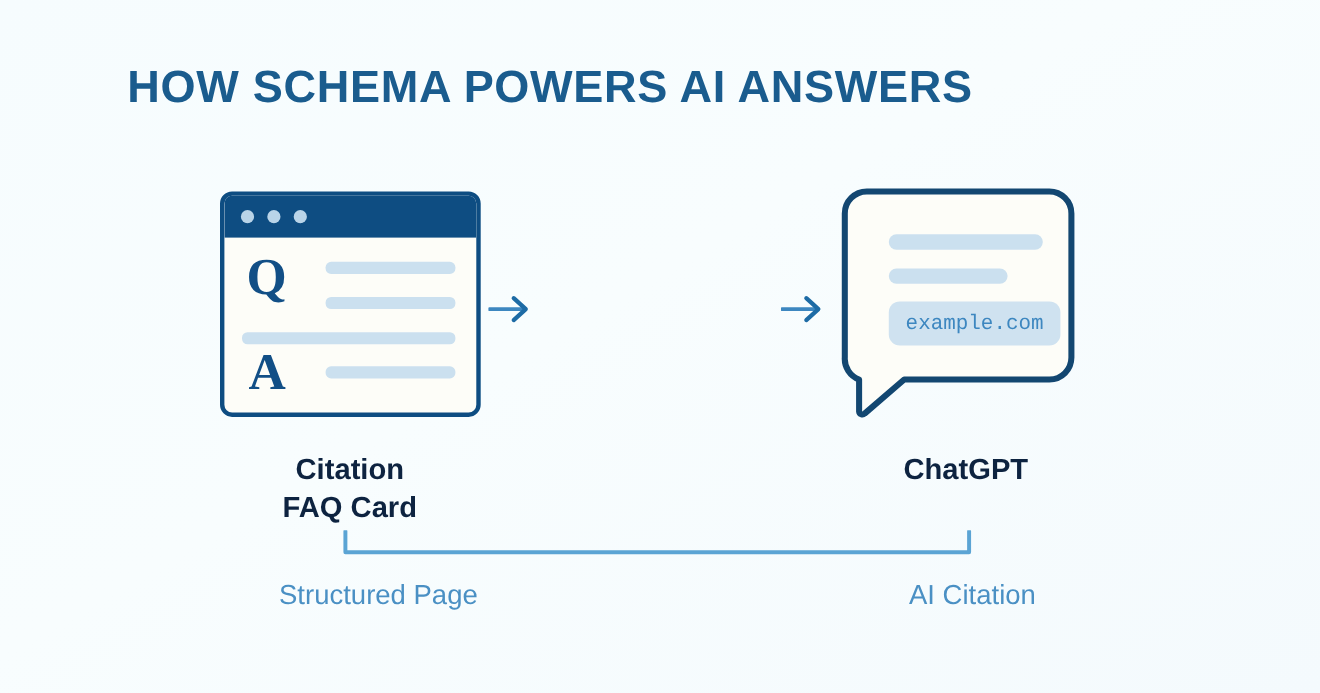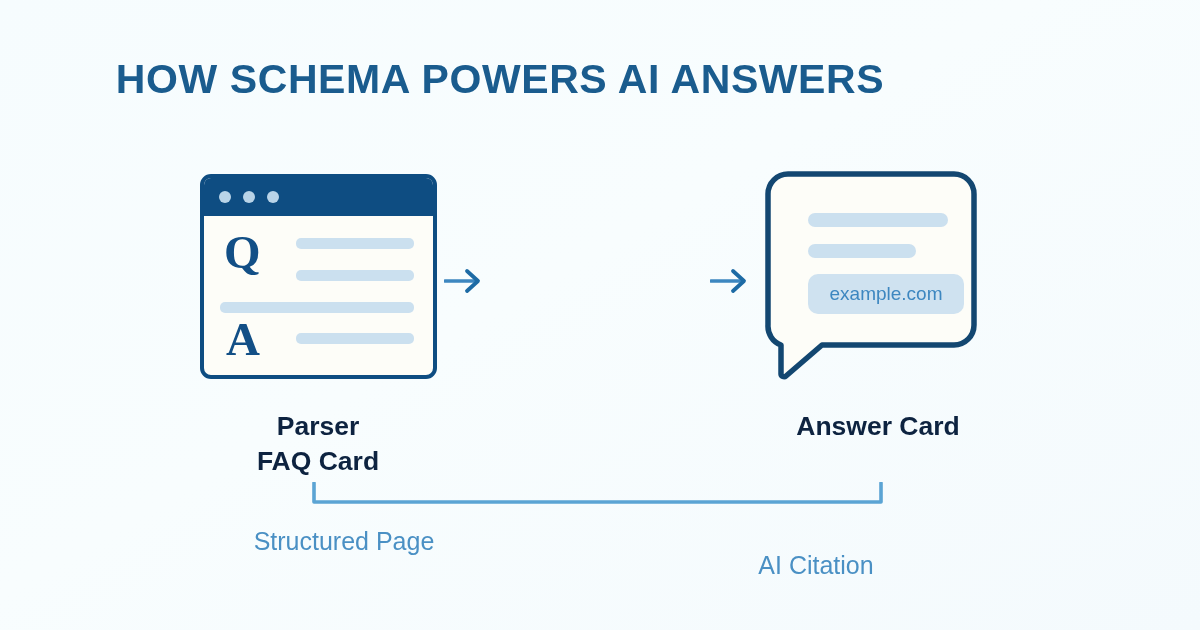--- a/index.html
+++ b/index.html
@@ -153,20 +153,21 @@
     top: 104px;
     width: 156px;
     height: 40px;
     background: #cfe2f0;
     border-radius: 10px;
     display: flex;
     align-items: center;
     justify-content: center;
     font-size: 19px;
     color: #3d87c0;
+    font-family: Liberation Mono, monospace;
   }
 
   
   .bracket {
     position: absolute;
     left: 310px;
     top: 482px;
     width: 575px;
     height: 26px;
   }
@@ -179,21 +180,21 @@
   }
   .caption {
     position: absolute;
     text-align: center;
     font-size: 25px;
     color: #4a90c4;
     white-space: nowrap;
   }
   #caption-0 { left: 208px; width: 272px; }
   #caption-1 { left: 464px; width: 272px; }
-  #caption-2 { left: 680px; width: 272px; margin-top: 24px; }
+  #caption-2 { left: 748px; width: 272px; }
 </style>
 </head>
 <body>
 
 <div class="canvas">
 
   <div class="title">HOW SCHEMA POWERS AI ANSWERS</div>
 
   <div class="stage" id="stage-website">
     <div class="stage-art">
@@ -207,21 +208,21 @@
           <span class="qa-letter" id="letter-q">Q</span>
           <span class="qa-letter" id="letter-a">A</span>
           <span class="line" id="line-q1"></span>
           <span class="line" id="line-q2"></span>
           <span class="line" id="line-mid"></span>
           <span class="line" id="line-a1"></span>
         </div>
       </div>
     </div>
     <div class="stage-label">
-      <span>Parser</span>
+      <span>Citation</span>
       <span class="l2">FAQ Card</span>
     </div>
   </div>
 
   <div class="arrow" id="arrow-1">
     <svg width="44" height="34" viewBox="0 0 44 34">
       <line x1="1" y1="17" x2="32" y2="17" stroke="#3d87c0" stroke-width="3.4" stroke-linecap="round"></line>
       <polyline points="23,7 34,17 23,27" fill="none" stroke="#1d6ba5" stroke-width="3.8" stroke-linecap="round" stroke-linejoin="round"></polyline>
     </svg>
   </div>
@@ -243,21 +244,21 @@
                    A 3 3 0 0 1 17,204 L 17,175
                    A 20 20 0 0 1 4,155 L 4,24
                    A 20 20 0 0 1 24,4 Z" fill="#fdfdf8" stroke="#134771" stroke-width="5.5" stroke-linejoin="round"></path>
         </svg>
         <span class="bubble-line" id="bline-1"></span>
         <span class="bubble-line" id="bline-2"></span>
         <span class="citation-chip">example.com</span>
       </div>
     </div>
     <div class="stage-label">
-      <span class="l2">Answer Card</span>
+      <span>ChatGPT</span>
     </div>
   </div>
 
   <div class="bracket">
     <svg width="575" height="26" viewBox="0 0 575 26">
       <path d="M 4,1 L 4,20 L 571,20 L 571,1" fill="none" stroke="#5ba4d4" stroke-width="3.6" stroke-linecap="round" stroke-linejoin="round"></path>
     </svg>
   </div>
 
   <div class="captions">

